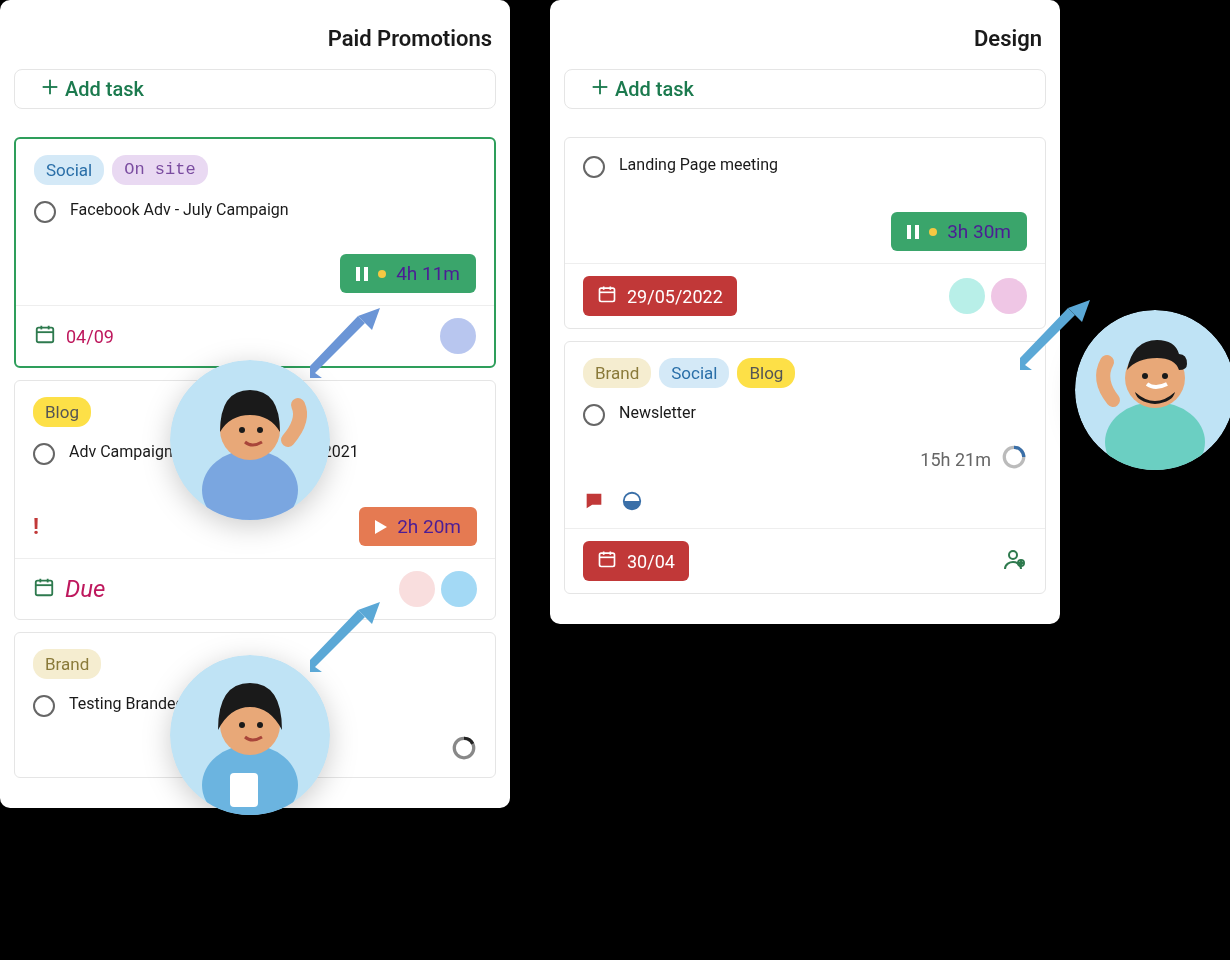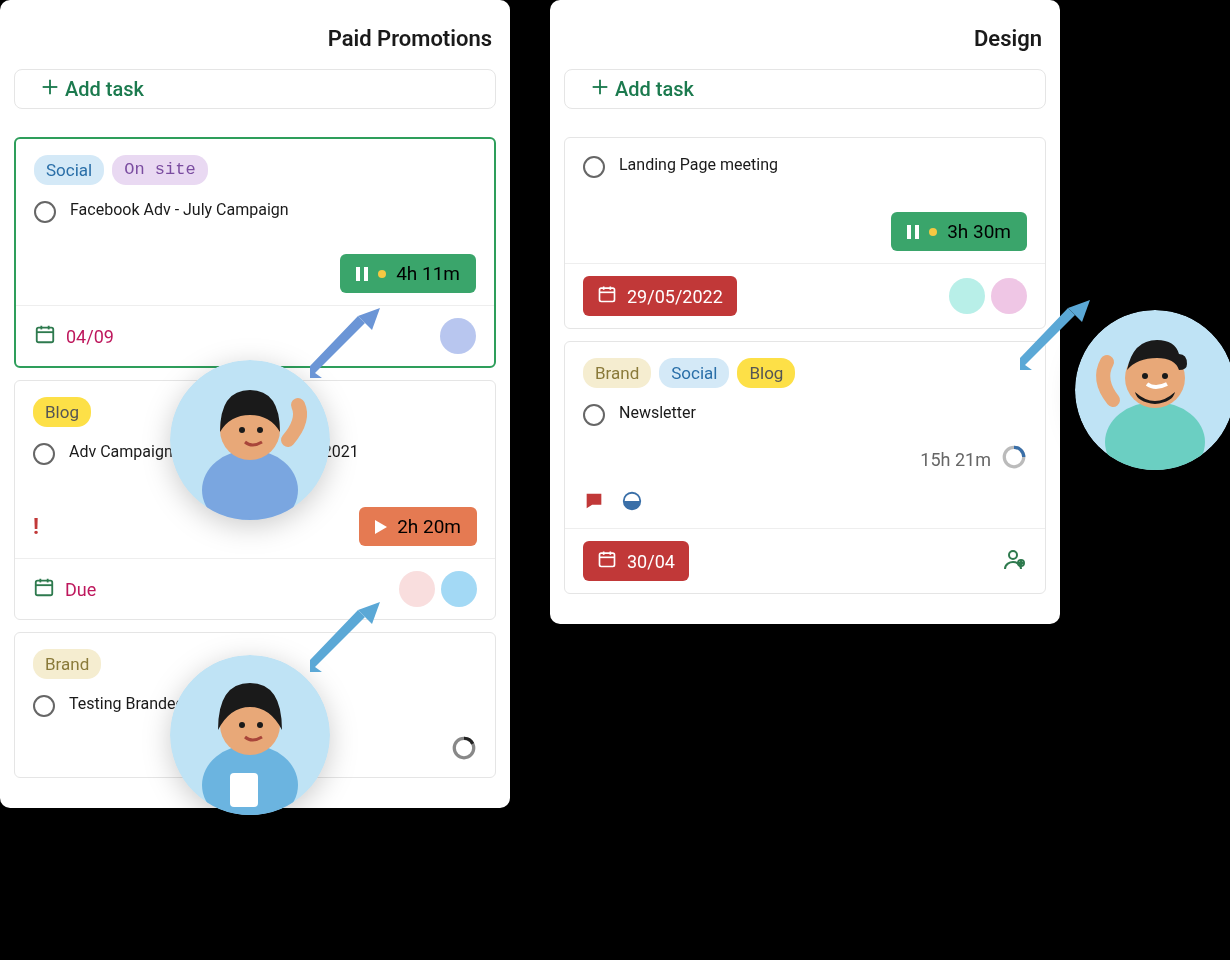--- a/index.html
+++ b/index.html
@@ -77,21 +77,21 @@
     }
     .task-title { font-size: 16px; color: #1a1a1a; line-height: 1.4; }
     .timer-row { display: flex; justify-content: flex-end; margin-top: 31px; }
     .timer-badge {
       display: inline-flex;
       align-items: center;
       gap: 10px;
       padding: 8px 16px;
       border-radius: 6px;
       font-size: 19px;
-      color: #000000;
+      color: #4c1d95;
       cursor: pointer;
     }
     .timer-green { background: #3aa56b; }
     .timer-orange { background: #e57a52; }
     .timer-dot { width: 8px; height: 8px; border-radius: 50%; background: #f5c842; display: inline-block; }
     .timer-icon { display: inline-flex; }
     .card-footer {
       border-top: 1px solid #eee;
       padding: 12px 18px;
       display: flex;
@@ -220,21 +220,21 @@
       <div class="card-footer">
         <div class="footer-left date-plain">
           <span class="cal-plain">
             <svg width="22" height="22" viewBox="0 0 24 24" fill="none" stroke="#2e7a4e" stroke-width="2">
                 <rect x="3" y="5" width="18" height="16" rx="2"></rect>
                 <line x1="3" y1="10" x2="21" y2="10"></line>
                 <line x1="8" y1="3" x2="8" y2="7"></line>
                 <line x1="16" y1="3" x2="16" y2="7"></line>
               </svg>
           </span>
-          <span style="font-size:18px;">Due</span>
+          <span style="font-size:24px;font-style:italic;">Due</span>
         </div>
         <div class="footer-avatars">
           <div class="avatar-dot" style="background:#f9dede"></div>
           <div class="avatar-dot" style="background:#a3d9f5"></div>
         </div>
       </div>
     </div>
 
     <div class="card">
       <div class="card-body">

